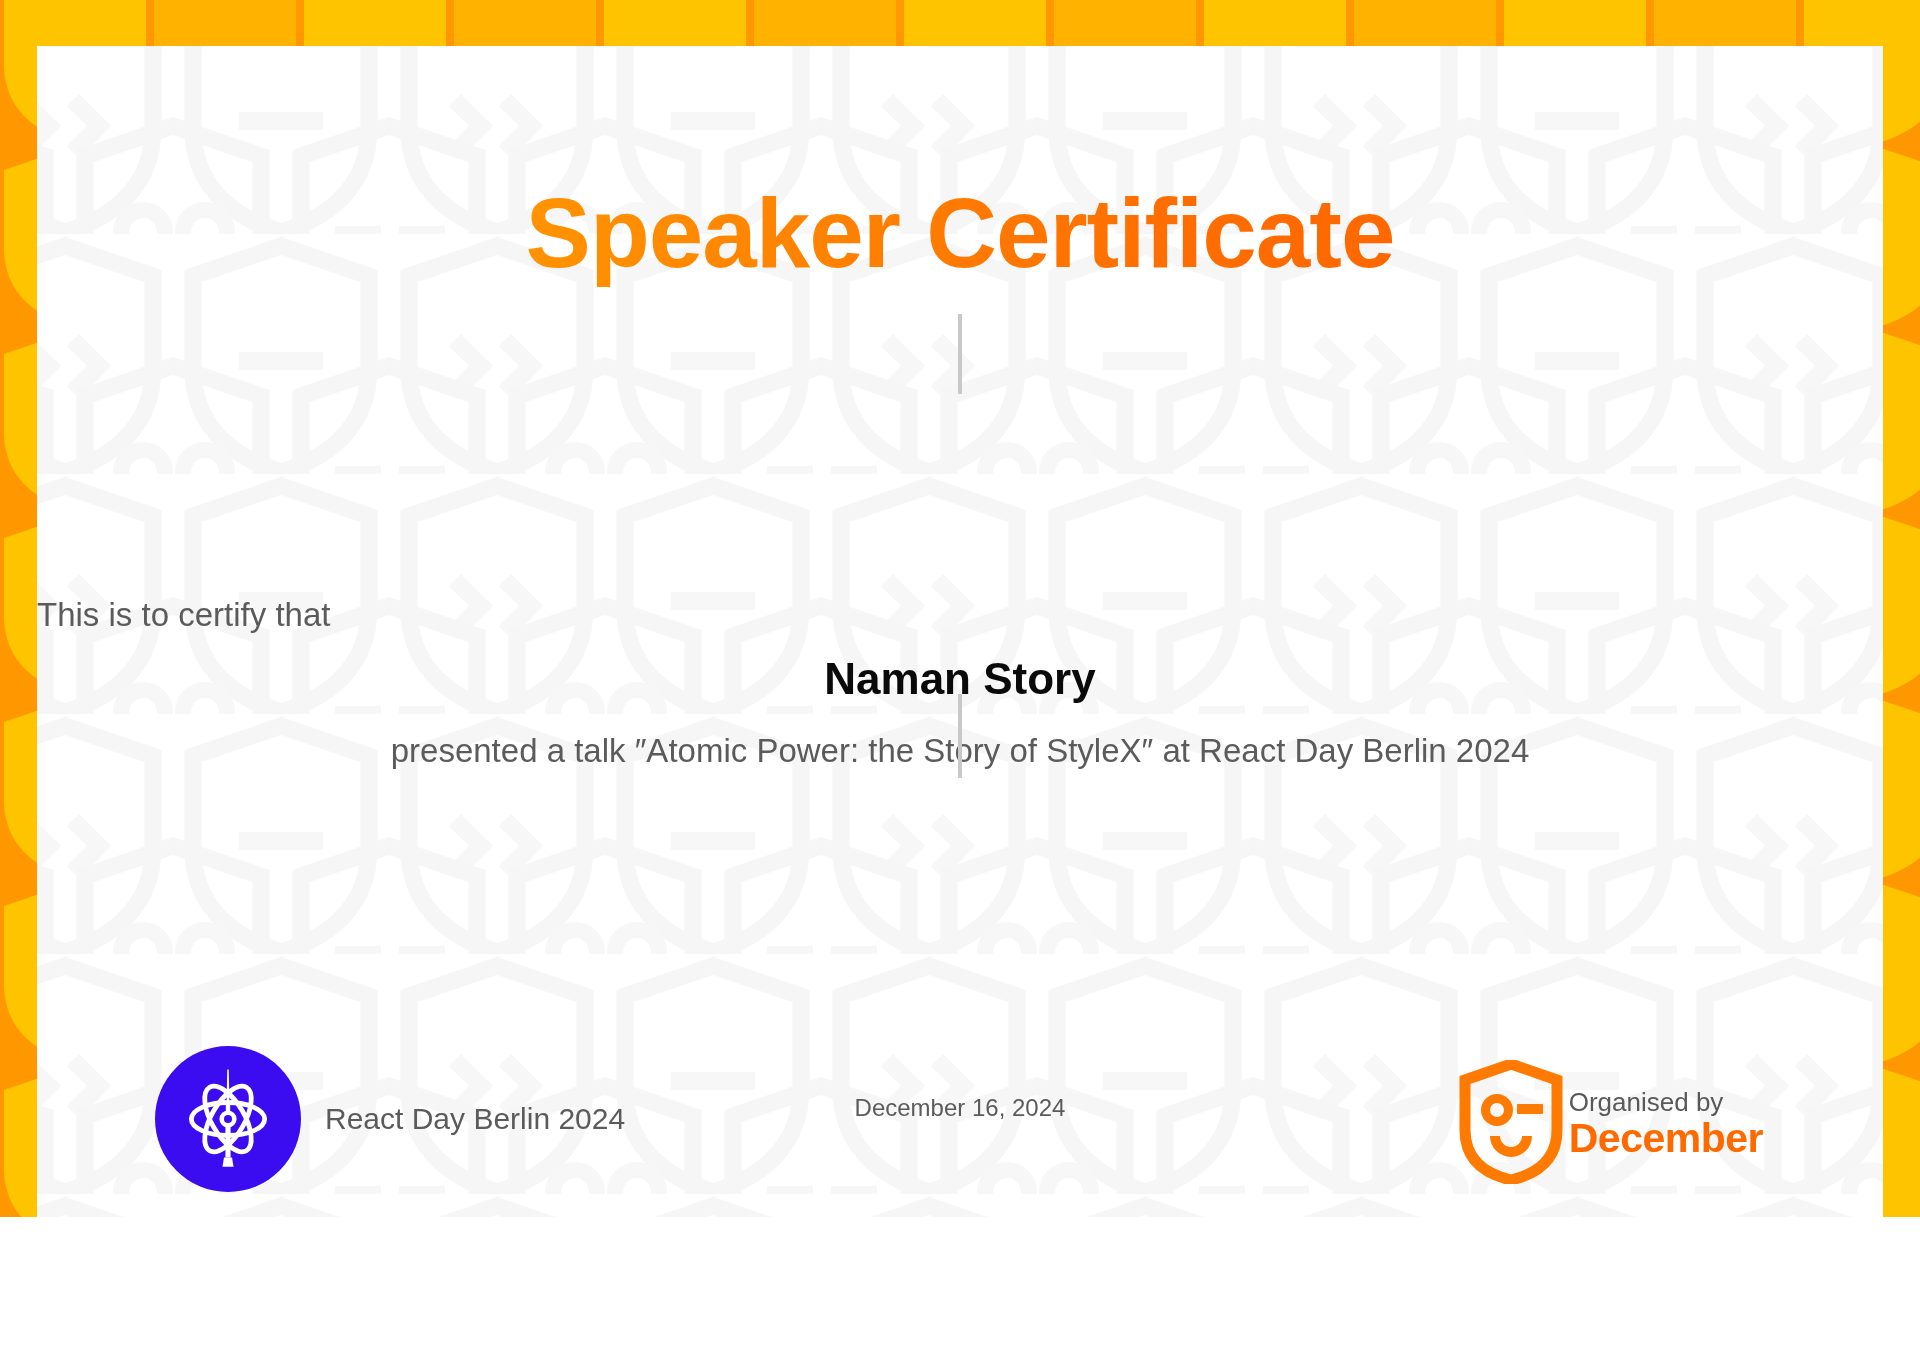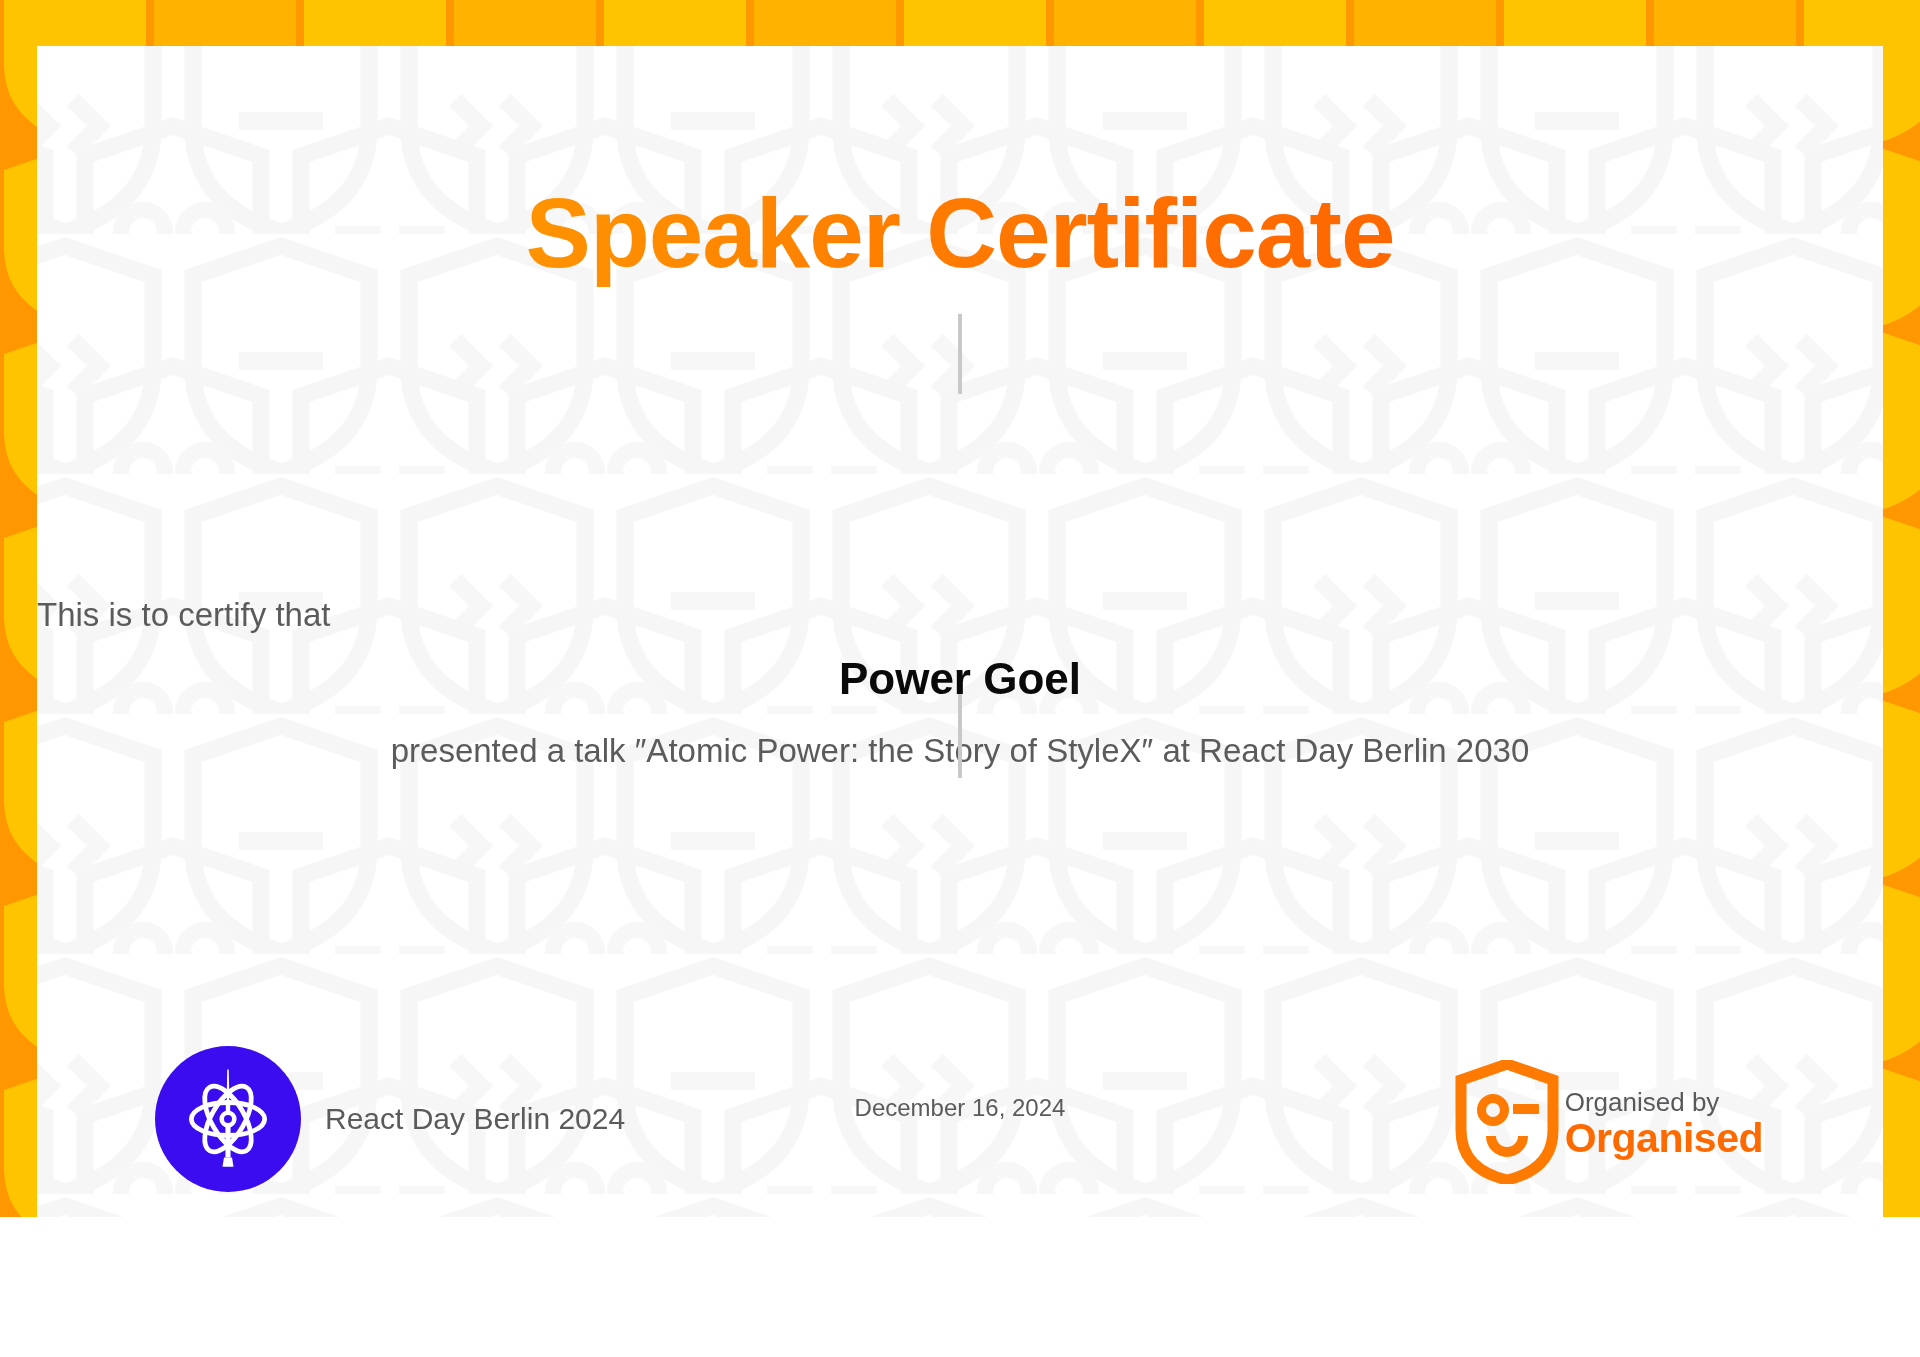--- a/index.html
+++ b/index.html
@@ -306,23 +306,23 @@
     </div>
 
     <div class="content">
 
       <h1 class="title">Speaker Certificate</h1>
 
       <div class="divider-top"></div>
 
       <div class="certify-line">This is to certify that</div>
 
-      <div class="recipient-name">Power Goel</div>
-
-      <div class="talk-line">presented a talk ″Atomic Power: the Story of StyleX″ at React Day Berlin 2030</div>
+      <div class="recipient-name">Naman Story</div>
+
+      <div class="talk-line">presented a talk ″Atomic Power: the Story of StyleX″ at React Day Berlin 2024</div>
 
       <div class="divider-bottom"></div>
 
       <div class="footer">
 
         <div class="footer-left">
           <div class="react-logo">
             <svg width="110" height="110" viewBox="0 0 120 120">
               <g fill="none" stroke="#FFFFFF" stroke-width="5.2">
 
@@ -352,20 +352,20 @@
           <div>
             <svg width="104" height="124" viewBox="0 0 104 124">
               <path d="M52 4 L98 20 L98 70 C98 100 78 114 52 120 C26 114 6 100 6 70 L6 20 Z" fill="none" stroke="#FF7A00" stroke-width="11"></path>
               <circle cx="38" cy="50" r="11.5" fill="none" stroke="#FF7A00" stroke-width="9"></circle>
               <rect x="58" y="44" width="26" height="10" rx="1" fill="#FF7A00"></rect>
               <path d="M36 76 a16 16 0 0 0 32 0" fill="none" stroke="#FF7A00" stroke-width="10"></path>
             </svg>
           </div>
           <div class="gn-text">
             <span class="gn-organised">Organised by</span>
-            <span class="gn-name">Organised</span>
+            <span class="gn-name">December</span>
           </div>
         </div>
 
       </div>
     </div>
   </div>
 </div>
 
 </body></html>

